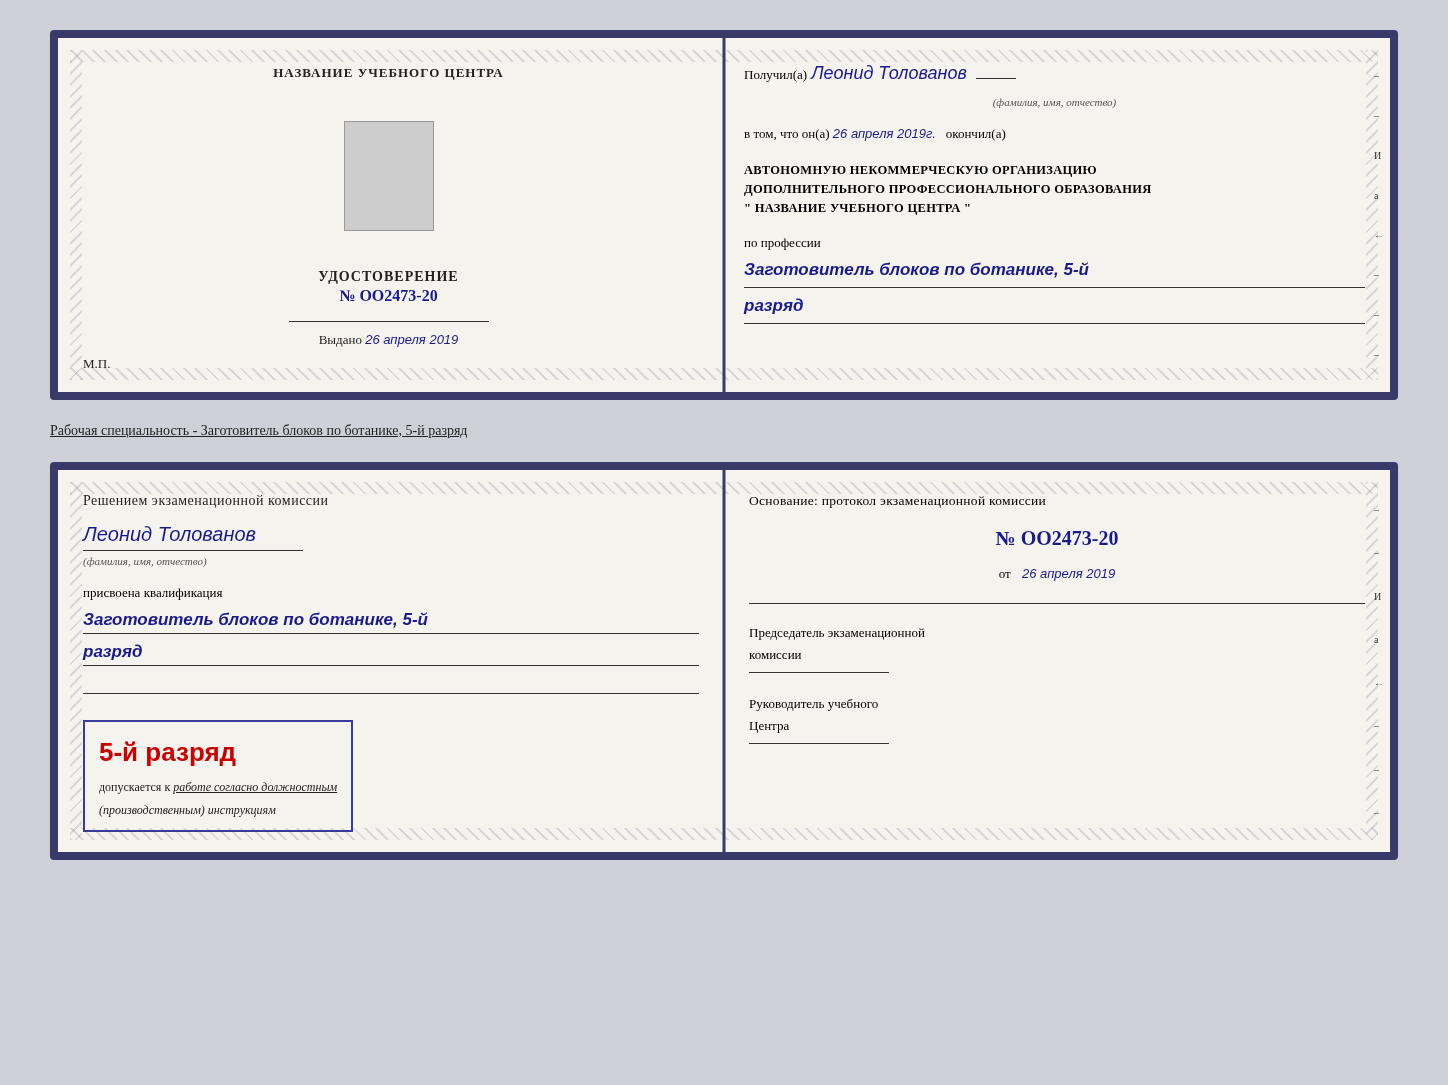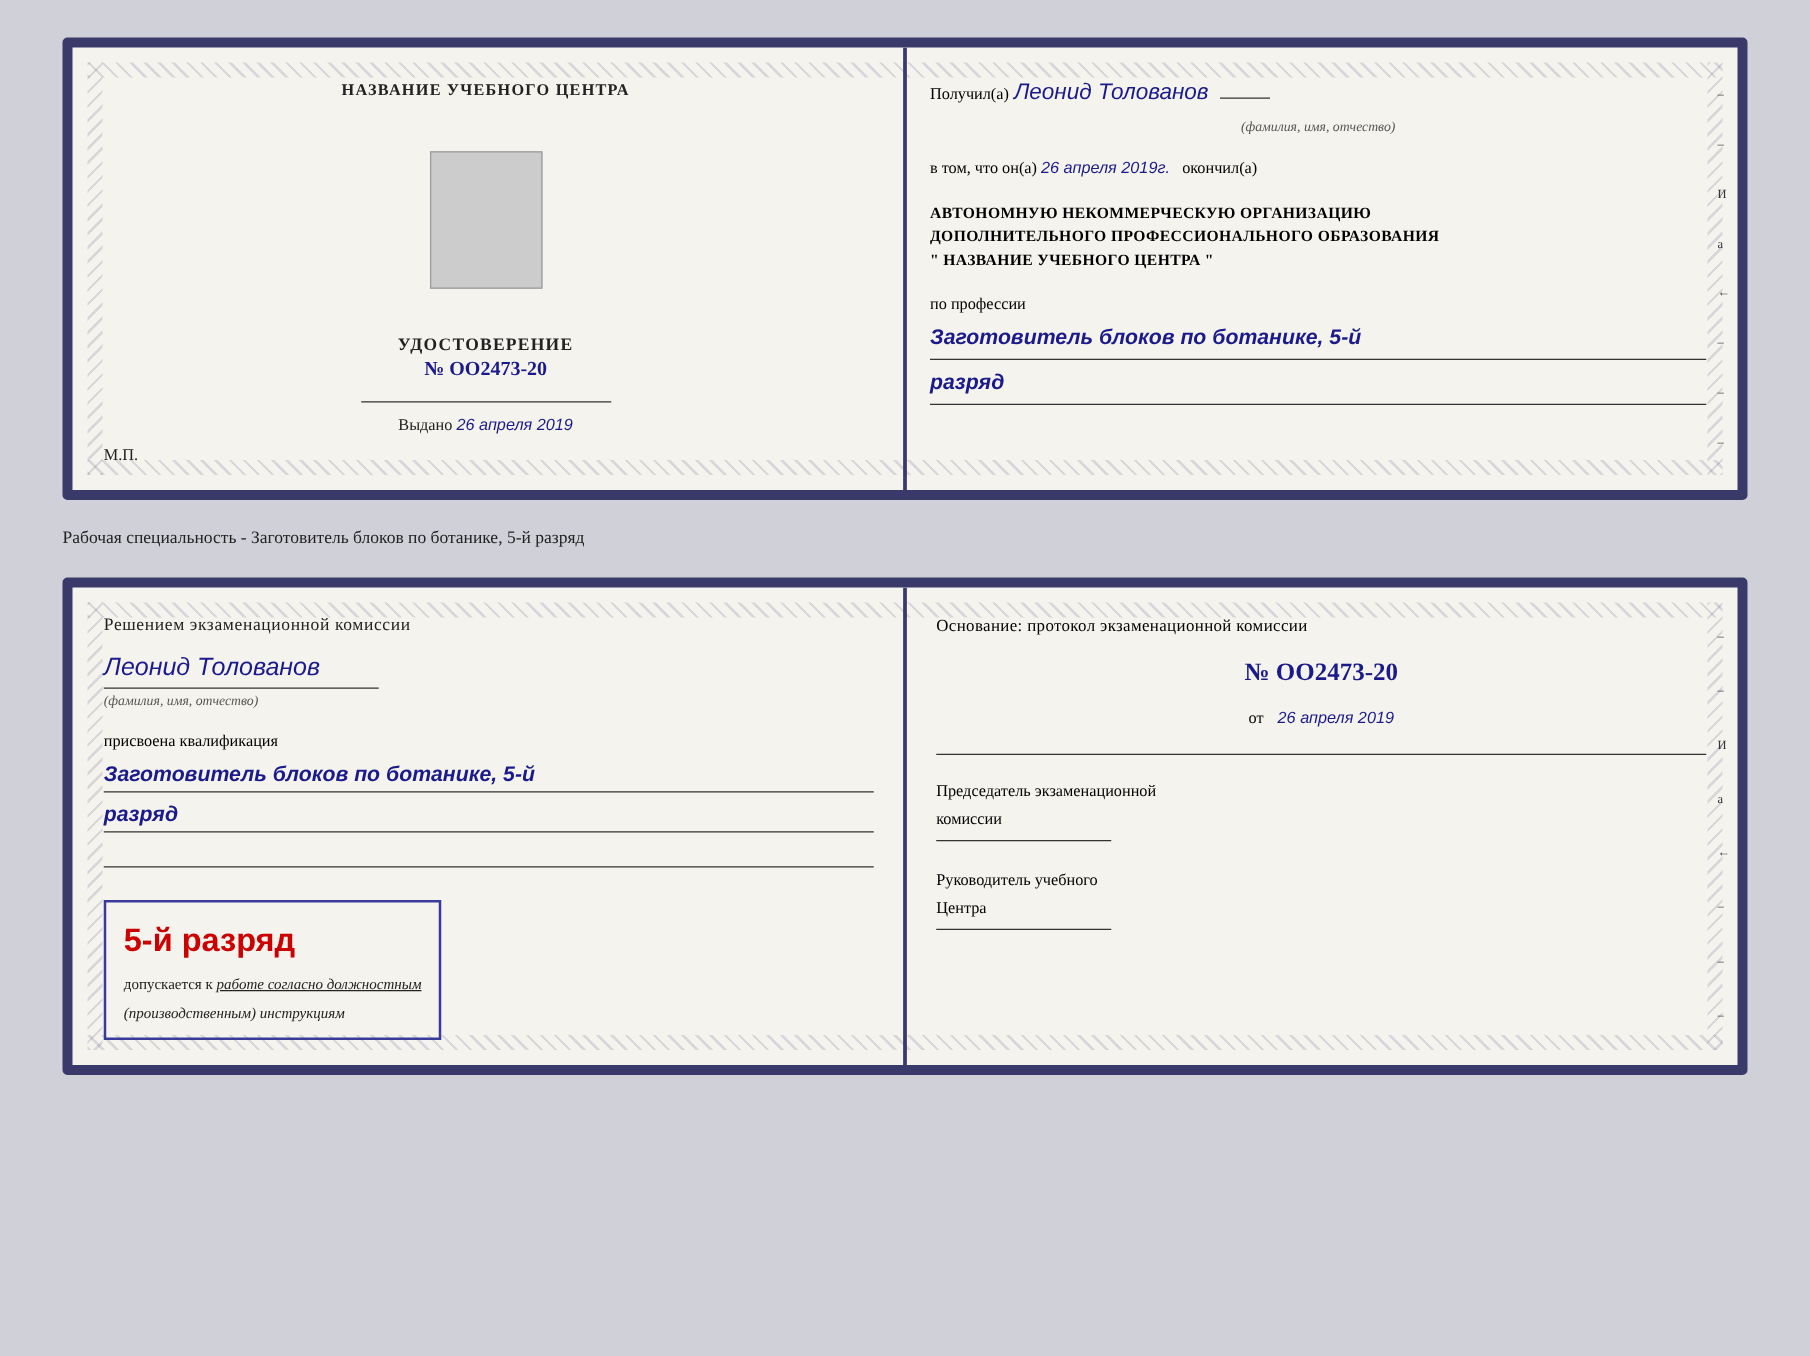--- a/index.html
+++ b/index.html
@@ -202,20 +202,21 @@
       border-bottom: 1px solid #333;
       padding-bottom: 2px;
       margin-top: 4px;
     }
 
     
     .separator-label {
       font-size: 14px;
       color: #222;
       padding: 5px 0;
+      text-decoration: underline;
     }
 
     
     .bottom-left {
       padding: 20px 25px;
       font-size: 13px;
       line-height: 1.6;
     }
 
     .bottom-right {

